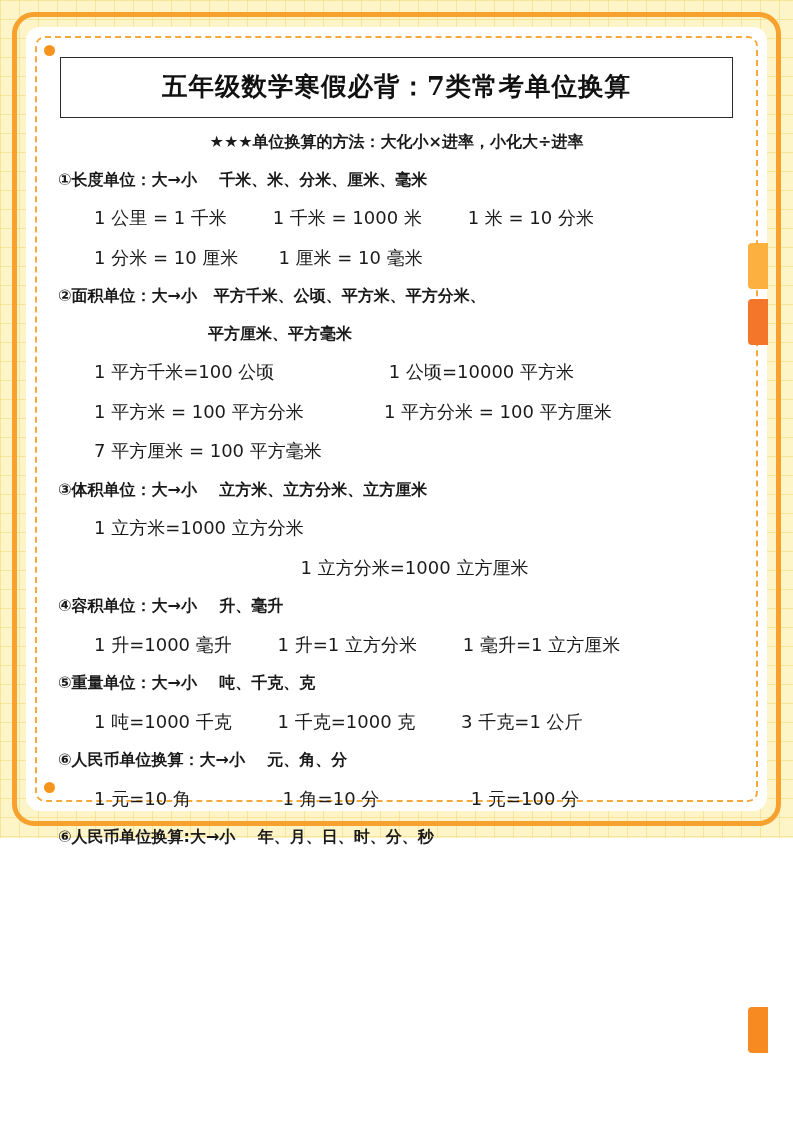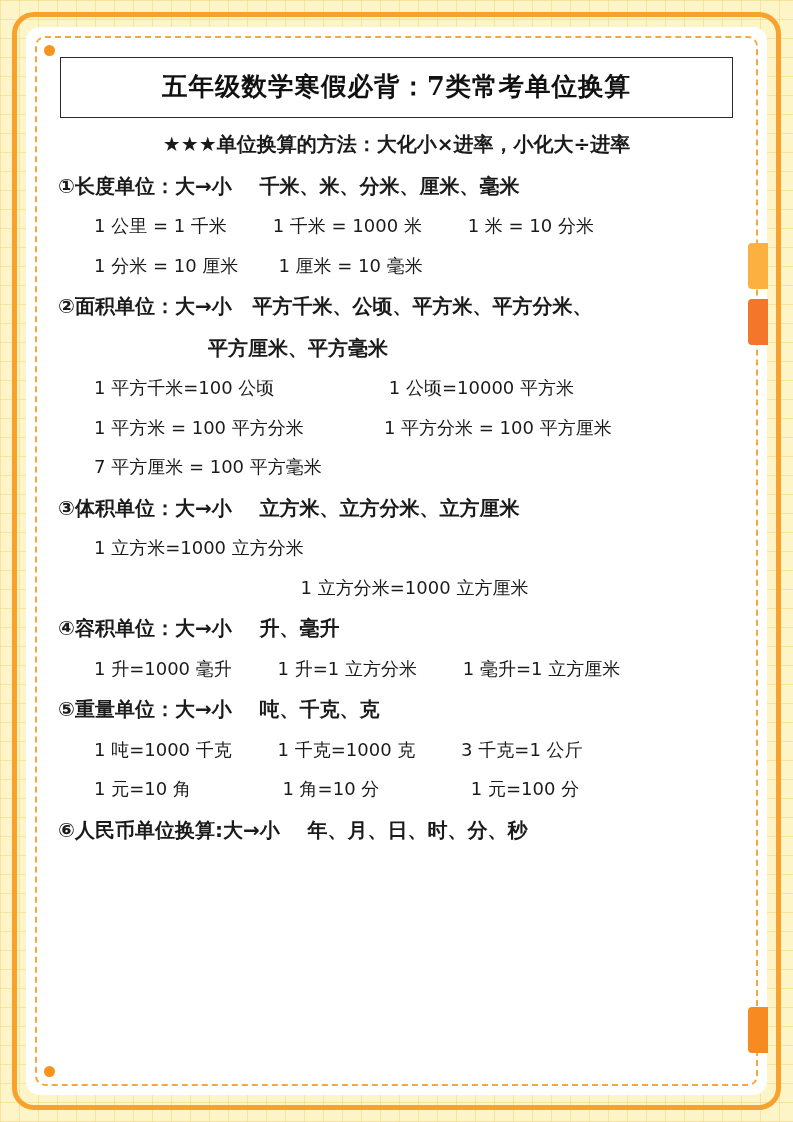--- a/index.html
+++ b/index.html
@@ -11,21 +11,21 @@
     height: 1122px;
     font-family: "Liberation Sans", sans-serif;
     background: #ffffff;
     overflow: hidden;
   }
 
   
   .page {
     position: relative;
     width: 793px;
-    height: 1122px;
+    height: 838px;
     box-sizing: border-box;
     background-color: #fdf4c8;
     background-image:
       linear-gradient(to right, rgba(243, 216, 120, .55) 1px, transparent 1px),
       linear-gradient(to bottom, rgba(243, 216, 120, .55) 1px, transparent 1px);
     background-size: 19px 19px;
   }
 
   
   .orange-frame {
@@ -116,21 +116,21 @@
     white-space: pre;
     line-height: 1.0;
   }
 
   
   .body { margin-top: 16px; padding: 0 4px; }
   .row { margin-bottom: 21.5px; }
 
   .hd {             
     font-weight: bold;
-    font-size: 20px;
+    font-size: 16px;
   }
   .sub {            
     font-size: 18px;
     font-weight: normal;
     margin-left: 36px;
   }
   .star {
     letter-spacing: 0px;
   }
   .center { text-align: center; }
@@ -175,20 +175,21 @@
         <div class="row line hd">③体积单位：大→小    立方米、立方分米、立方厘米</div>
         <div class="row line sub">1 立方米=1000 立方分米</div>
         <div class="row line sub center">1 立方分米=1000 立方厘米</div>
 
         <div class="row line hd">④容积单位：大→小    升、毫升</div>
         <div class="row line sub">1 升=1000 毫升        1 升=1 立方分米        1 毫升=1 立方厘米</div>
 
         <div class="row line hd">⑤重量单位：大→小    吨、千克、克</div>
         <div class="row line sub">1 吨=1000 千克        1 千克=1000 克        3 千克=1 公斤</div>
 
+        <div class="row line hd">⑥人民币单位换算：大→小    元、角、分</div>
         <div class="row line sub">1 元=10 角                1 角=10 分                1 元=100 分</div>
 
         <div class="row line hd">⑥人民币单位换算:大→小    年、月、日、时、分、秒</div>
 
       </div>
     </div>
   </div>
 </div>
 
 </body></html>

